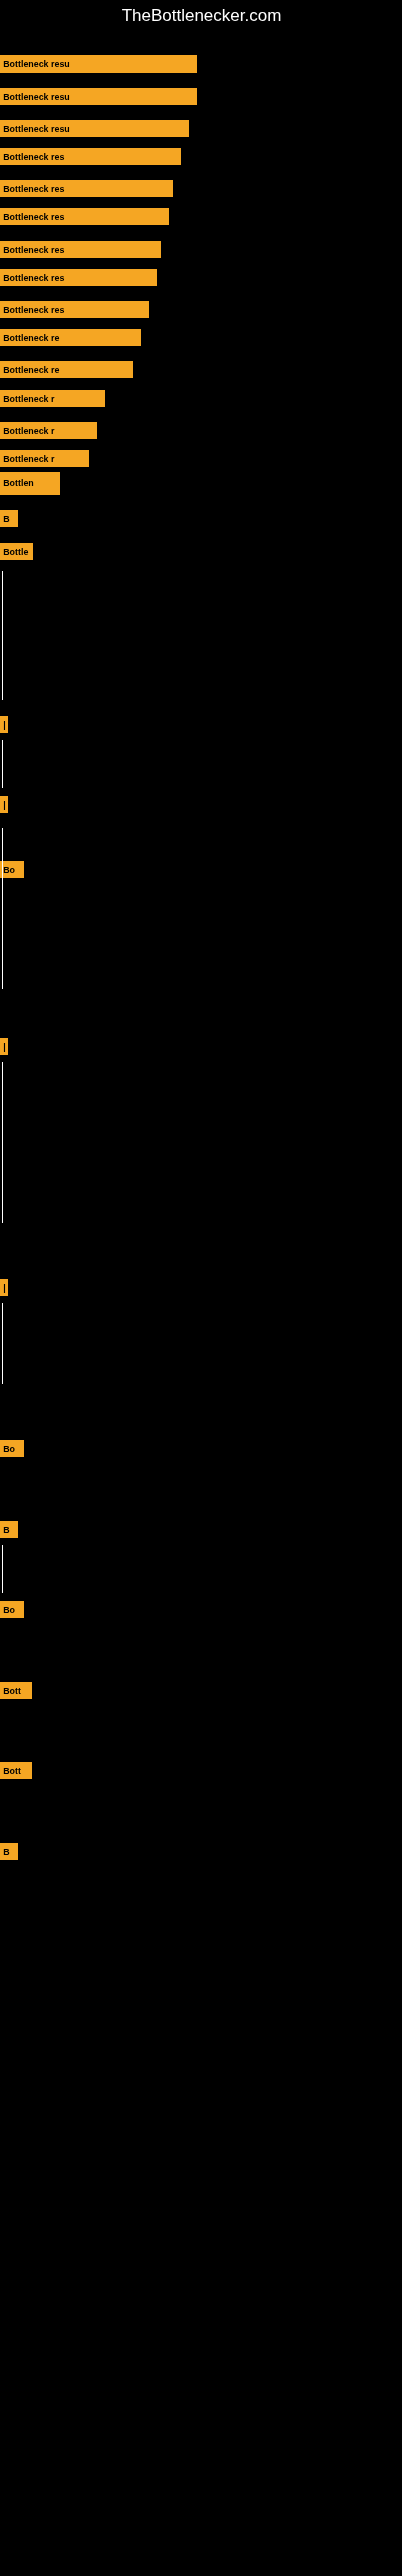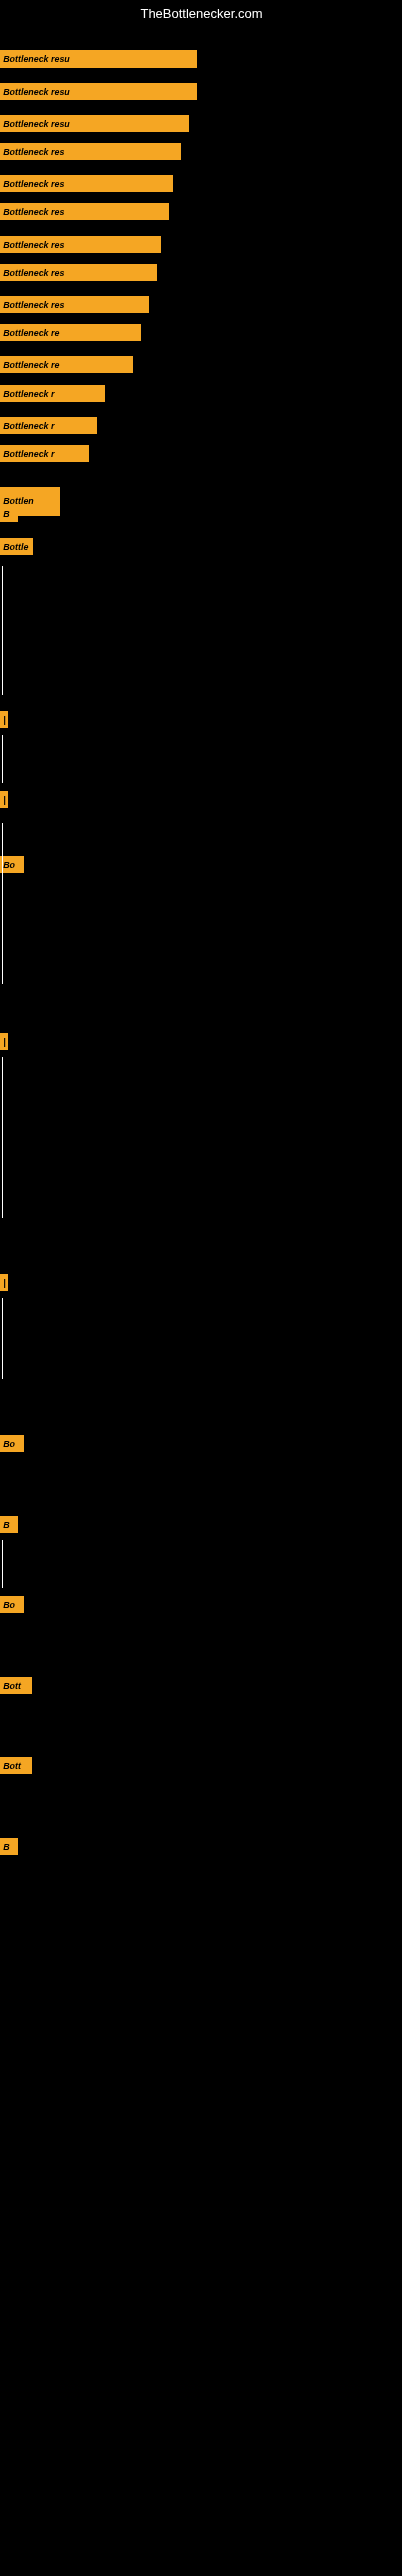--- a/index.html
+++ b/index.html
@@ -10,39 +10,38 @@
     body {
       width: 403px;
       min-height: 2576px;
       background-color: #000000;
       font-family: Arial, sans-serif;
       position: relative;
     }
     .site-title {
       text-align: center;
       color: #ffffff;
-      font-size: 13px;
+      font-size: 17px;
       padding: 6.4px 0;
       position: relative;
       z-index: 10;
     }
     .bottleneck-bar {
       position: absolute;
       left: 0;
       background-color: #f5a623;
       color: #000000;
       font-size: 8.9px;
       font-weight: bold;
       padding: 1.6px 3.2px;
       white-space: nowrap;
       overflow: hidden;
       display: flex;
       align-items: center;
       height: 17.7px;
-      font-style: italic;
     }
     .vertical-line {
       position: absolute;
       left: 1.6px;
       width: 1.6px;
       background-color: #ffffff;
     }
   </style>
 </head>
 <body>
@@ -57,21 +56,21 @@
     <div class="bottleneck-bar" style="top: 147px; width: 173px; height: 17.7px;">Bottleneck res</div>
     <div class="bottleneck-bar" style="top: 175px; width: 169px; height: 17.7px;">Bottleneck res</div>
     <div class="bottleneck-bar" style="top: 208px; width: 161px; height: 17.7px;">Bottleneck res</div>
     <div class="bottleneck-bar" style="top: 236px; width: 157px; height: 17.7px;">Bottleneck res</div>
     <div class="bottleneck-bar" style="top: 268px; width: 149px; height: 17.7px;">Bottleneck res</div>
     <div class="bottleneck-bar" style="top: 296px; width: 141px; height: 17.7px;">Bottleneck re</div>
     <div class="bottleneck-bar" style="top: 328px; width: 133px; height: 17.7px;">Bottleneck re</div>
     <div class="bottleneck-bar" style="top: 357px; width: 105px; height: 17.7px;">Bottleneck r</div>
     <div class="bottleneck-bar" style="top: 389px; width: 97px; height: 17.7px;">Bottleneck r</div>
     <div class="bottleneck-bar" style="top: 417px; width: 89px; height: 17.7px;">Bottleneck r</div>
-    <div class="bottleneck-bar" style="top: 459px; width: 60px; height: 29px; text-align: center;">Bottlen</div>
+    <div class="bottleneck-bar" style="top: 439px; width: 60px; height: 23px; text-align: center;">Bottlen</div>
     <div class="bottleneck-bar" style="top: 477px; width: 17.7px; height: 17.7px;">B</div>
     <div class="bottleneck-bar" style="top: 510px; width: 33px; height: 17.7px;">Bottle</div>
     <div class="bottleneck-bar" style="top: 683px; width: 8px; height: 17.7px;">|</div>
     <div class="bottleneck-bar" style="top: 763px; width: 8px; height: 17.7px;">|</div>
     <div class="bottleneck-bar" style="top: 828px; width: 24px; height: 17.7px;">Bo</div>
     <div class="bottleneck-bar" style="top: 1005px; width: 8px; height: 17.7px;">|</div>
     <div class="bottleneck-bar" style="top: 1246px; width: 8px; height: 17.7px;">|</div>
     <div class="bottleneck-bar" style="top: 1407px; width: 24px; height: 17.7px;">Bo</div>
     <div class="bottleneck-bar" style="top: 1488px; width: 17.7px; height: 17.7px;">B</div>
     <div class="bottleneck-bar" style="top: 1568px; width: 24px; height: 17.7px;">Bo</div>

